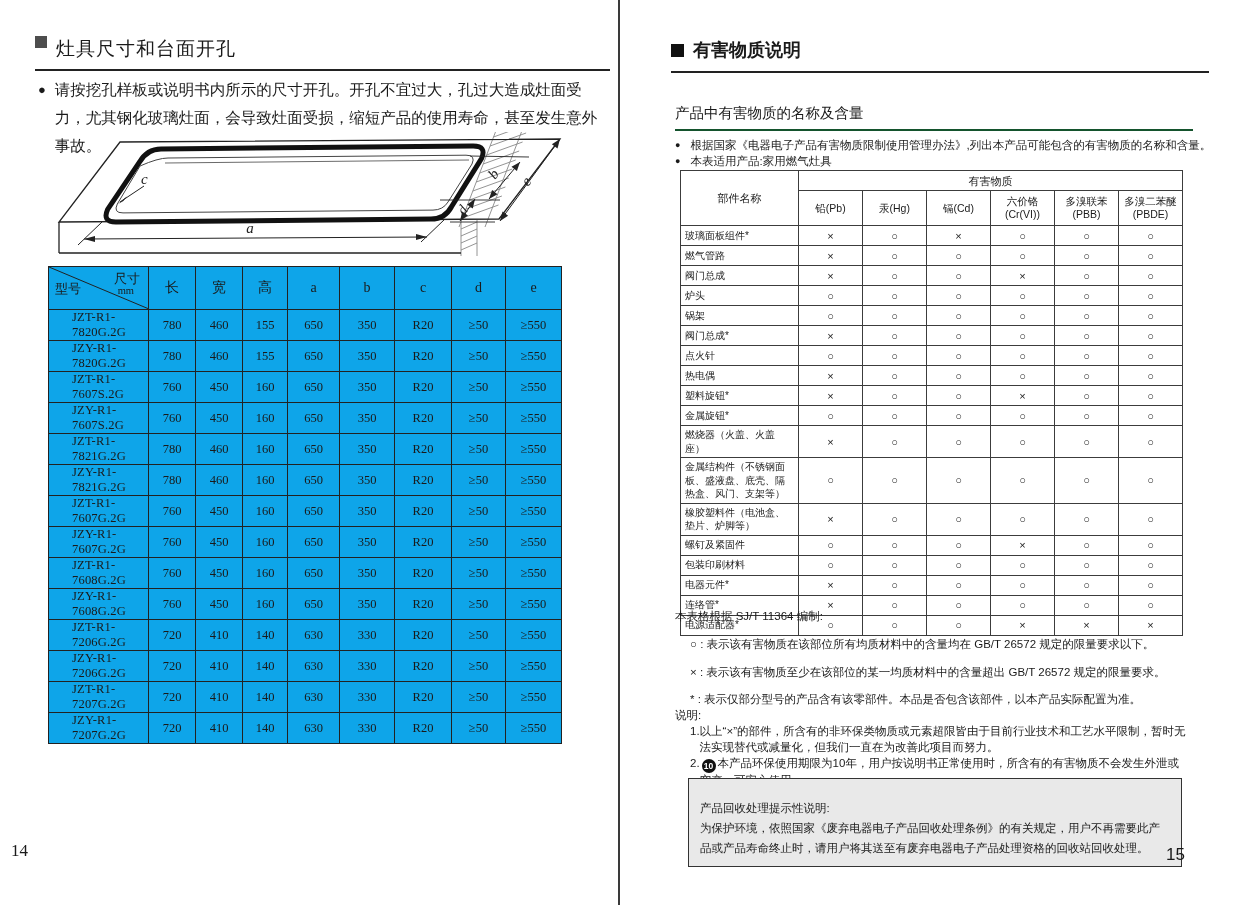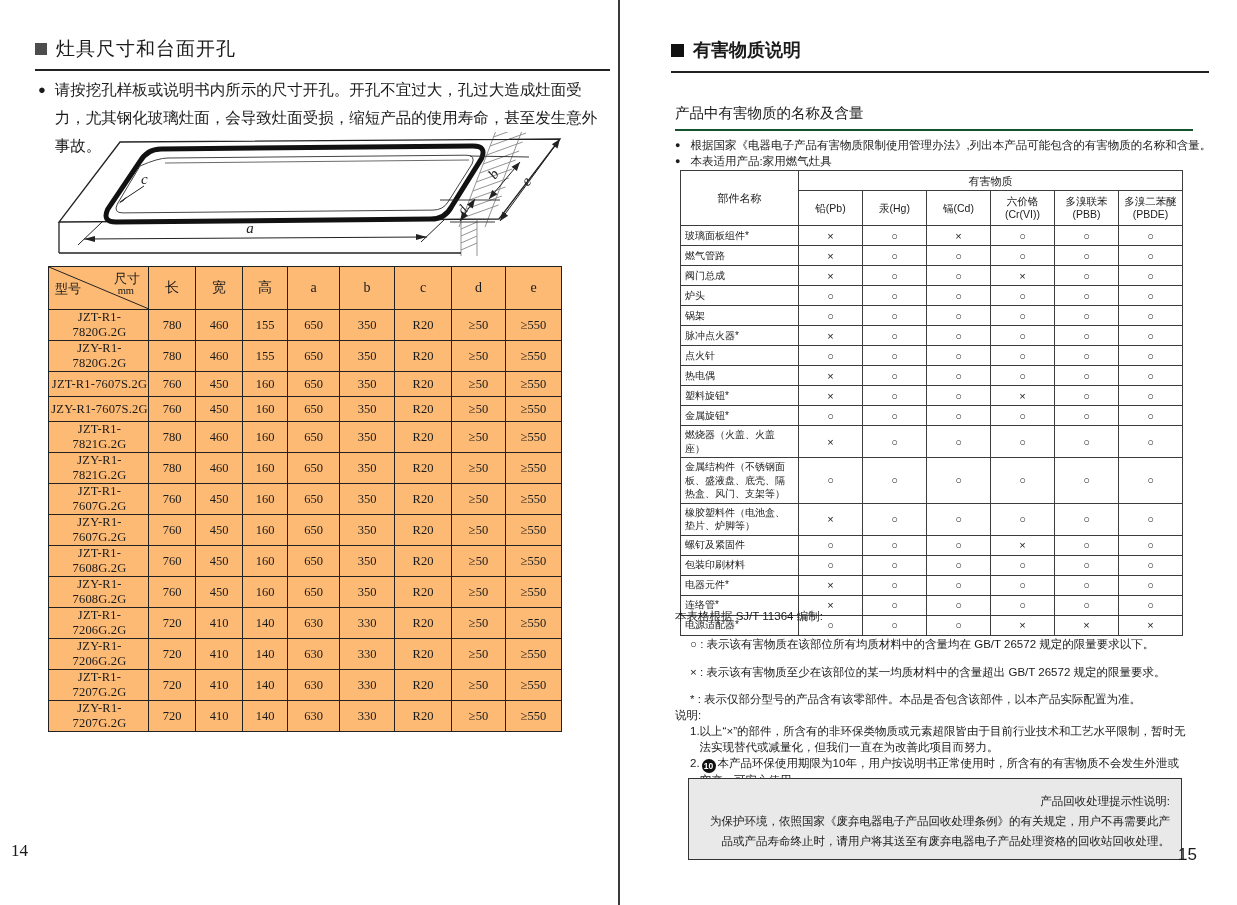--- a/index.html
+++ b/index.html
@@ -5,41 +5,41 @@
   html,body{margin:0;padding:0;background:#888;}
   #canvas{position:relative;width:1237px;height:905px;background:#ffffff;overflow:hidden;
           font-family:"Liberation Serif", serif;color:#1a1a1a;}
   .abs{position:absolute;}
 
   
   #divider{left:618px;top:0;width:2px;height:905px;background:#3a3a3a;}
 
   
   .lp-title{left:35px;top:36px;width:575px;border-bottom:2.5px solid #222;
-            padding-bottom:7px;display:flex;align-items:center;gap:9px;
+            padding-bottom:7px;display:flex;gap:9px;
             font-size:19px;letter-spacing:1px;}
   .lp-title .sq{width:12px;height:12px;background:#4d4d4d;flex:0 0 auto;}
   .lp-intro{left:38px;top:76px;width:566px;font-size:15.5px;line-height:28px;display:flex;gap:9px;}
   .lp-intro .dot{font-size:13px;line-height:28px;flex:0 0 auto;}
   #lp-diagram{left:45px;top:132px;}
 
-  table.lp{border-collapse:collapse;table-layout:fixed;font-size:12.5px;background:#fdba74;}
+  table.lp{border-collapse:collapse;table-layout:fixed;font-size:12.5px;background:#0ea5e9;}
   table.lp td{border:1px solid #222;text-align:center;padding:0;height:24px;overflow:hidden;}
   table.lp tr.hd td{height:42px;font-size:14px;}
-  table.lp td.model{text-align:center;padding-left:2px;font-size:12.5px;letter-spacing:0.2px;}
+  table.lp td.model{text-align:left;padding-left:23px;font-size:12.5px;letter-spacing:0.2px;}
   #lp-table{left:48px;top:266px;}
   .corner{position:relative;}
   .corner svg{position:absolute;left:0;top:0;}
   .corner .c-top{position:absolute;right:8px;top:3px;font-size:13px;}
   .corner .c-unit{position:absolute;right:14px;top:18px;font-size:10.5px;}
   .corner .c-bot{position:absolute;left:6px;bottom:11px;font-size:13px;}
 
   .pageno{font-size:17px;}
   #pn-left{left:11px;top:841px;}
-  #pn-right{left:560px;top:845px;}
+  #pn-right{left:548px;top:845px;}
 
   
   #rp{left:618px;top:0;width:619px;height:905px;font-family:"Liberation Sans", sans-serif;border-radius:22px;}
   .rp-title{left:53px;top:38px;width:538px;border-bottom:2px solid #222;
             padding-bottom:9px;display:flex;align-items:center;gap:9px;
             font-size:18px;font-weight:bold;}
   .rp-title .sq{width:13px;height:13px;background:#111;flex:0 0 auto;}
   .rp-section{left:57px;top:104px;width:518px;font-size:14.5px;border-bottom:2px solid #14532d;
               padding-bottom:6px;}
   .rp-bullets{left:57px;top:138px;width:540px;font-size:11.5px;line-height:15.5px;}
@@ -57,21 +57,21 @@
 
   #rp-footer{left:57px;top:609px;width:512px;font-size:11.5px;line-height:15.8px;}
   #rp-footer .legend{padding-left:15px;margin-top:12px;}
   #rp-footer .note-item{display:flex;padding-left:15px;}
   #rp-footer .note-num{flex:0 0 auto;}
   #rp-footer .note-text{flex:1 1 auto;}
   .epup{display:inline-block;width:14px;height:14px;border-radius:50%;background:#111;color:#fff;
         font-size:8.5px;font-weight:bold;text-align:center;line-height:14px;margin:0 2px;
         vertical-align:-2px;}
   #rp-box{left:70px;top:778px;width:470px;background:#e9e9e9;border:1.5px solid #333;
-          padding:12px 11px 8px 11px;font-size:11.5px;line-height:20px;text-align:right;}
+          padding:19px 11px 8px 11px;font-size:11.5px;line-height:20px;}
 </style>
 </head>
 <body>
 
 <div id="canvas">
 
   <div id="divider" class="abs"></div>
 
   <div class="lp-title abs">
     <span class="sq"></span>
@@ -433,21 +433,21 @@
           <tr>
             <td class="part">锅架</td>
             <td class="mark">○</td>
             <td class="mark">○</td>
             <td class="mark">○</td>
             <td class="mark">○</td>
             <td class="mark">○</td>
             <td class="mark">○</td>
           </tr>
           <tr>
-            <td class="part">脉冲点火器*</td>
+            <td class="part">阀门总成*</td>
             <td class="mark">×</td>
             <td class="mark">○</td>
             <td class="mark">○</td>
             <td class="mark">○</td>
             <td class="mark">○</td>
             <td class="mark">○</td>
           </tr>
           <tr>
             <td class="part">点火针</td>
             <td class="mark">○</td>

